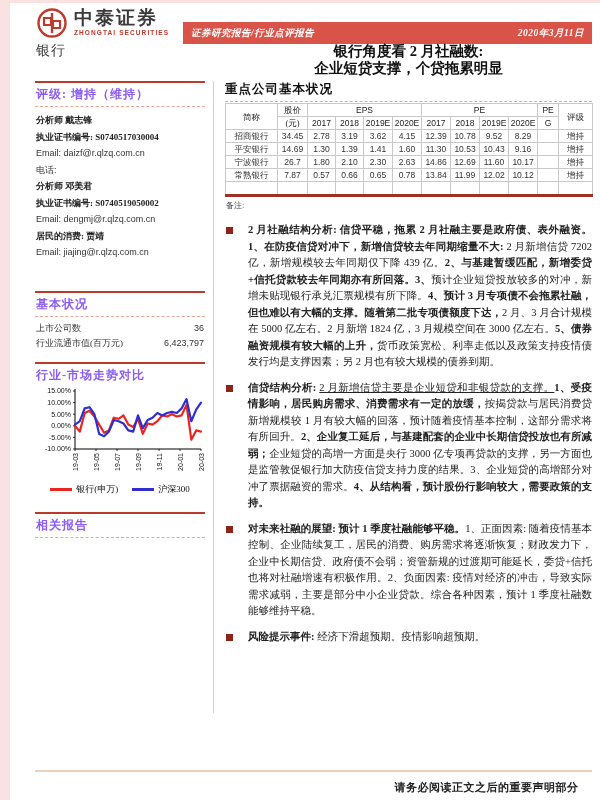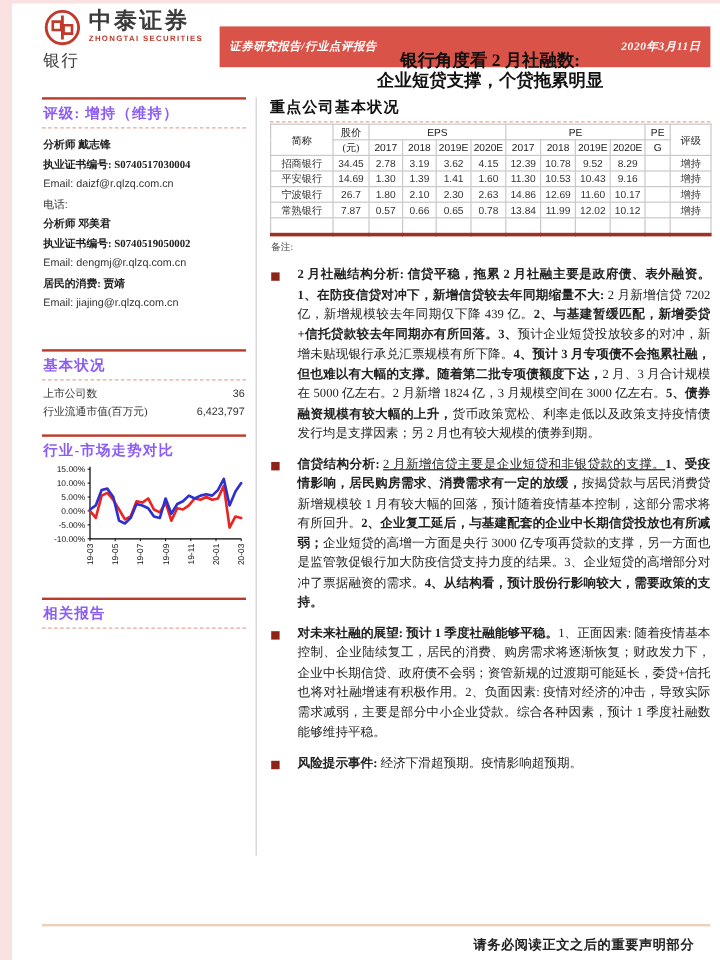--- a/index.html
+++ b/index.html
@@ -12,21 +12,21 @@
   .page{position:relative;width:600px;height:800px;background:#fff;overflow:hidden;}
   .strip-left{position:absolute;left:0;top:0;width:10px;height:800px;background:var(--strip);}
   .strip-top{position:absolute;left:0;top:0;width:600px;height:3px;background:var(--strip);}
 
   
   .logo{position:absolute;left:36px;top:7px;display:flex;align-items:flex-start;}
   .logo-text{margin-left:6px;}
   .logo-cn{font-size:19px;font-weight:bold;color:#3b3b3b;letter-spacing:2px;line-height:22px;}
   .logo-en{font-size:6.5px;color:var(--logo-red);letter-spacing:1.1px;font-weight:bold;font-family:"Liberation Sans","DejaVu Sans",sans-serif;}
   .sector{position:absolute;left:36px;top:42px;font-size:14px;color:#3f3f3f;letter-spacing:1px;}
-  .banner{position:absolute;left:183px;top:22px;width:409px;height:34px;background:var(--banner-red);
+  .banner{position:absolute;left:183px;top:22px;width:409px;height:22px;background:var(--banner-red);
           display:flex;justify-content:space-between;align-items:center;padding:0 8px;}
   .banner span{color:#fff;font-size:9.5px;font-weight:bold;font-style:italic;letter-spacing:0.5px;}
   .title{position:absolute;left:225px;top:43px;width:367px;text-align:center;font-weight:bold;
          font-size:14.5px;line-height:17px;color:#111;}
 
   
   .sidebar{position:absolute;left:35px;top:81px;width:170px;}
   .side-sec{border-top:2px solid var(--rule-red);}
   .side-title{font-size:12px;font-weight:bold;color:#8b5cf6;letter-spacing:1px;padding:3px 0 3px 1px;
               border-bottom:1px dashed var(--dash);}
@@ -158,20 +158,30 @@
           <text transform="translate(105.5,66) rotate(-90)" text-anchor="end" font-size="7" fill="#111" font-family="Liberation Sans, DejaVu Sans, sans-serif">19-09</text>
           <line x1="124" y1="62" x2="124" y2="64" stroke="#000" stroke-width="0.8"></line>
           <text transform="translate(126.5,66) rotate(-90)" text-anchor="end" font-size="7" fill="#111" font-family="Liberation Sans, DejaVu Sans, sans-serif">19-11</text>
           <line x1="145" y1="62" x2="145" y2="64" stroke="#000" stroke-width="0.8"></line>
           <text transform="translate(147.5,66) rotate(-90)" text-anchor="end" font-size="7" fill="#111" font-family="Liberation Sans, DejaVu Sans, sans-serif">20-01</text>
           <line x1="166" y1="62" x2="166" y2="64" stroke="#000" stroke-width="0.8"></line>
           <text transform="translate(168.5,66) rotate(-90)" text-anchor="end" font-size="7" fill="#111" font-family="Liberation Sans, DejaVu Sans, sans-serif">20-03</text>
           <polyline points="40.0,38.8 44.8,44.6 49.7,26.0 54.5,23.7 59.4,29.5 64.2,37.6 69.1,45.8 73.9,43.4 78.8,30.7 83.6,31.8 88.5,28.4 93.3,37.6 98.2,40.0 103.0,31.8 107.8,46.9 112.7,36.5 117.5,37.6 122.4,34.2 127.2,28.4 132.1,29.5 136.9,27.2 141.8,29.5 146.6,28.4 151.5,17.9 156.3,52.7 161.2,43.4 166.0,44.6" fill="none" stroke="#e8251f" stroke-width="2.2" stroke-linejoin="round" stroke-linecap="round"></polyline>
           <polyline points="40.0,37.6 44.8,34.2 49.7,21.4 54.5,20.2 59.4,27.2 64.2,46.9 69.1,49.2 73.9,44.6 78.8,33.0 83.6,34.2 88.5,36.5 93.3,43.4 98.2,44.6 103.0,28.4 107.8,41.1 112.7,33.0 117.5,30.7 122.4,26.0 127.2,28.4 132.1,26.0 136.9,24.9 141.8,26.0 146.6,21.4 151.5,12.1 156.3,34.2 161.2,22.6 166.0,15.6" fill="none" stroke="#2f2fd0" stroke-width="2.2" stroke-linejoin="round" stroke-linecap="round"></polyline>
         </svg>
+      <div class="legend">
+        <span class="legend-item">
+          <span class="legend-swatch" style="background: rgb(232, 37, 31);"></span>
+          <span>银行(申万)</span>
+        </span>
+        <span class="legend-item">
+          <span class="legend-swatch" style="background: rgb(47, 47, 208);"></span>
+          <span>沪深300</span>
+        </span>
+      </div>
     </div>
     <div class="side-sec related">
       <div class="side-title">相关报告</div>
     </div>
   </div>
 
   <div class="divider"></div>
 
   <div class="main">
     <div class="sec-title">重点公司基本状况</div>

